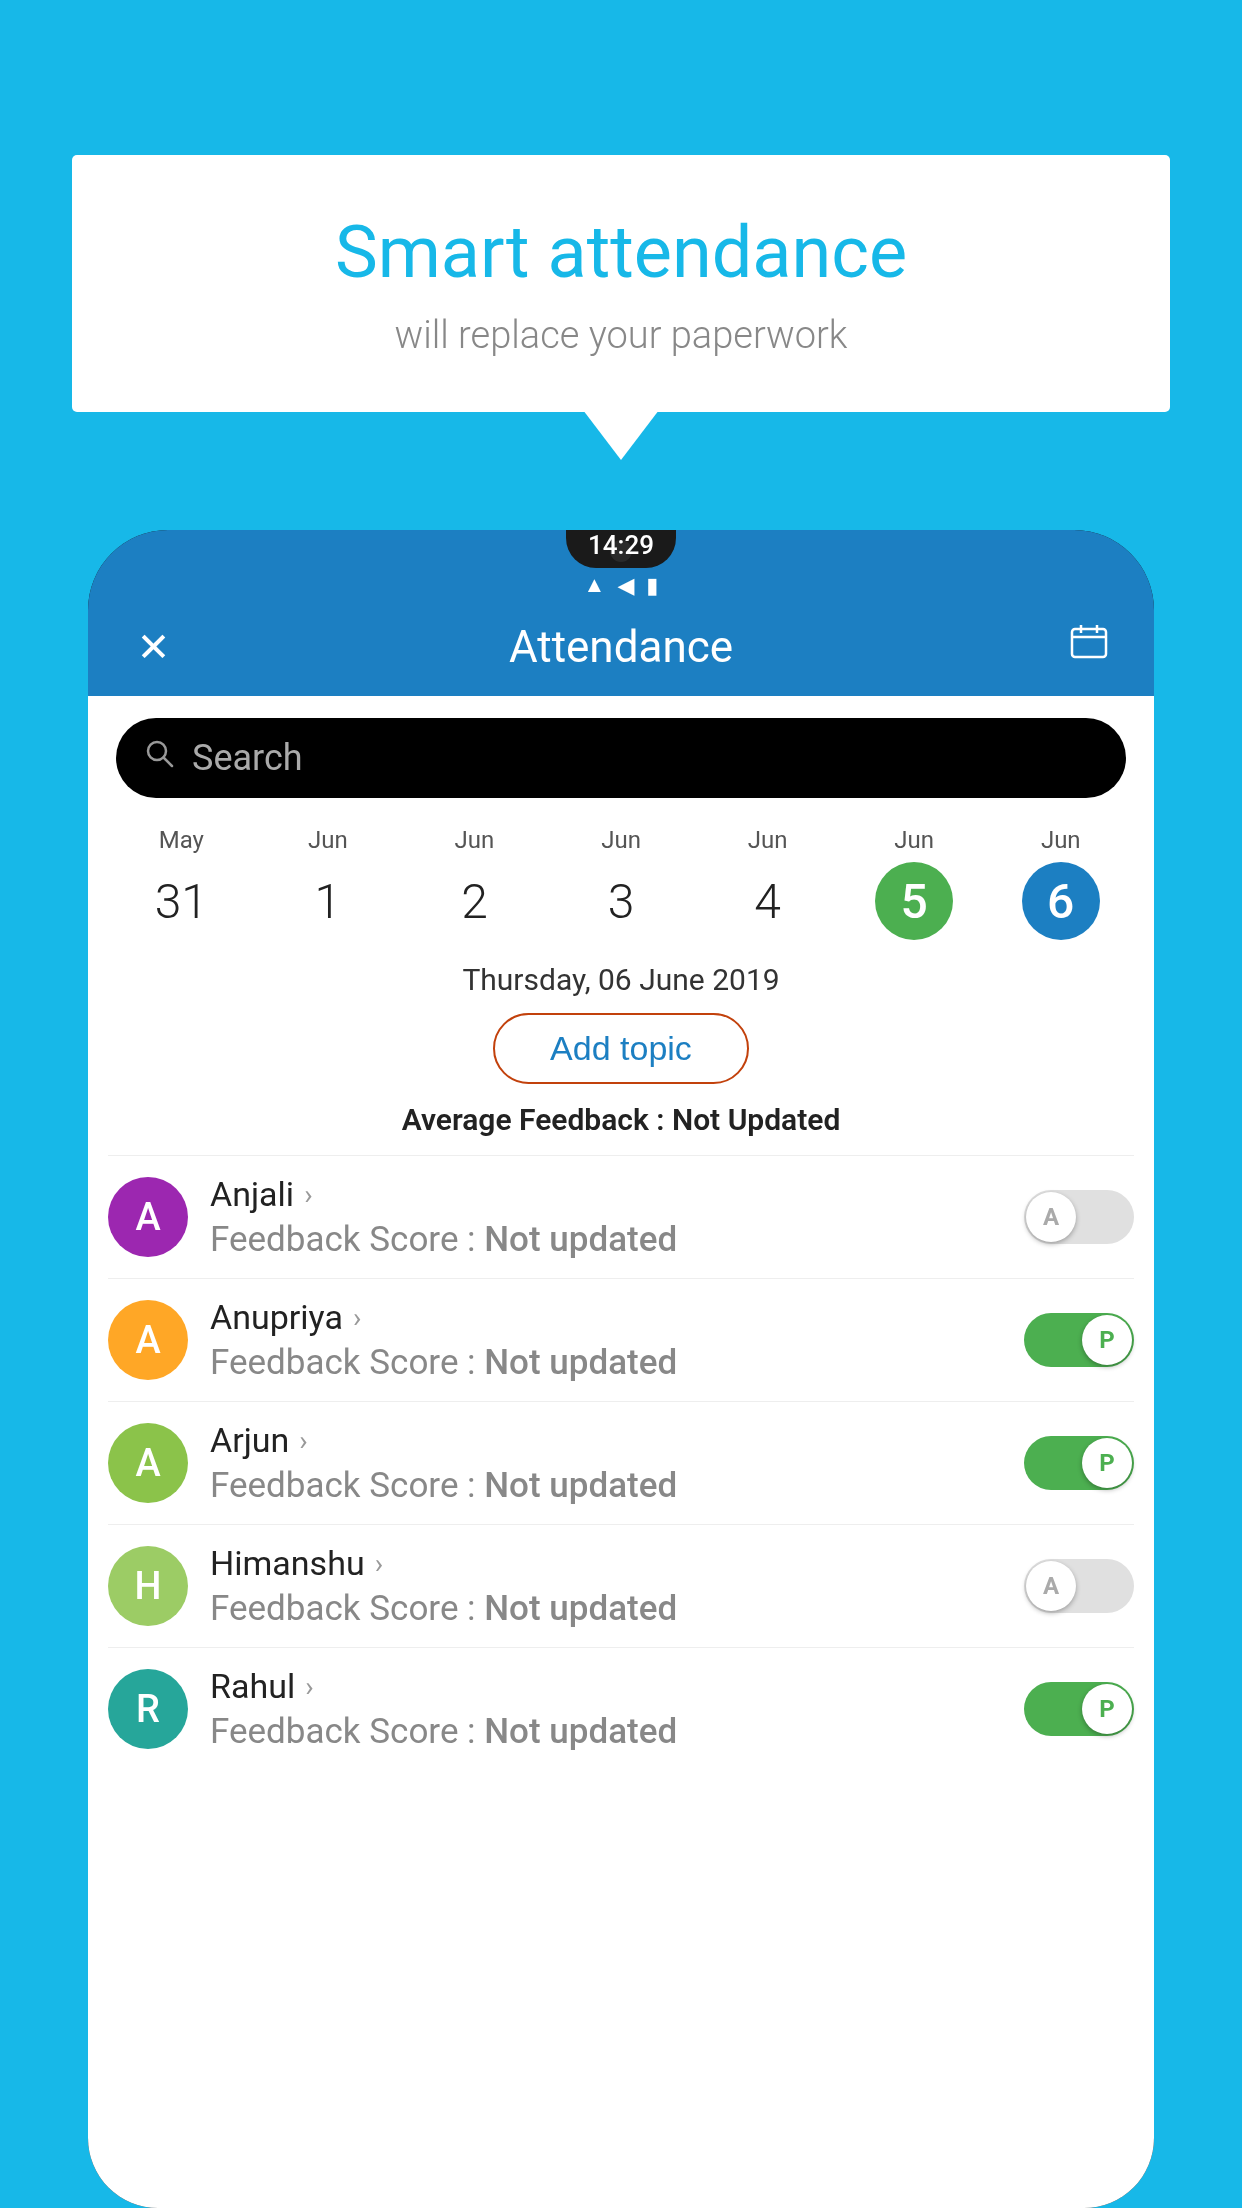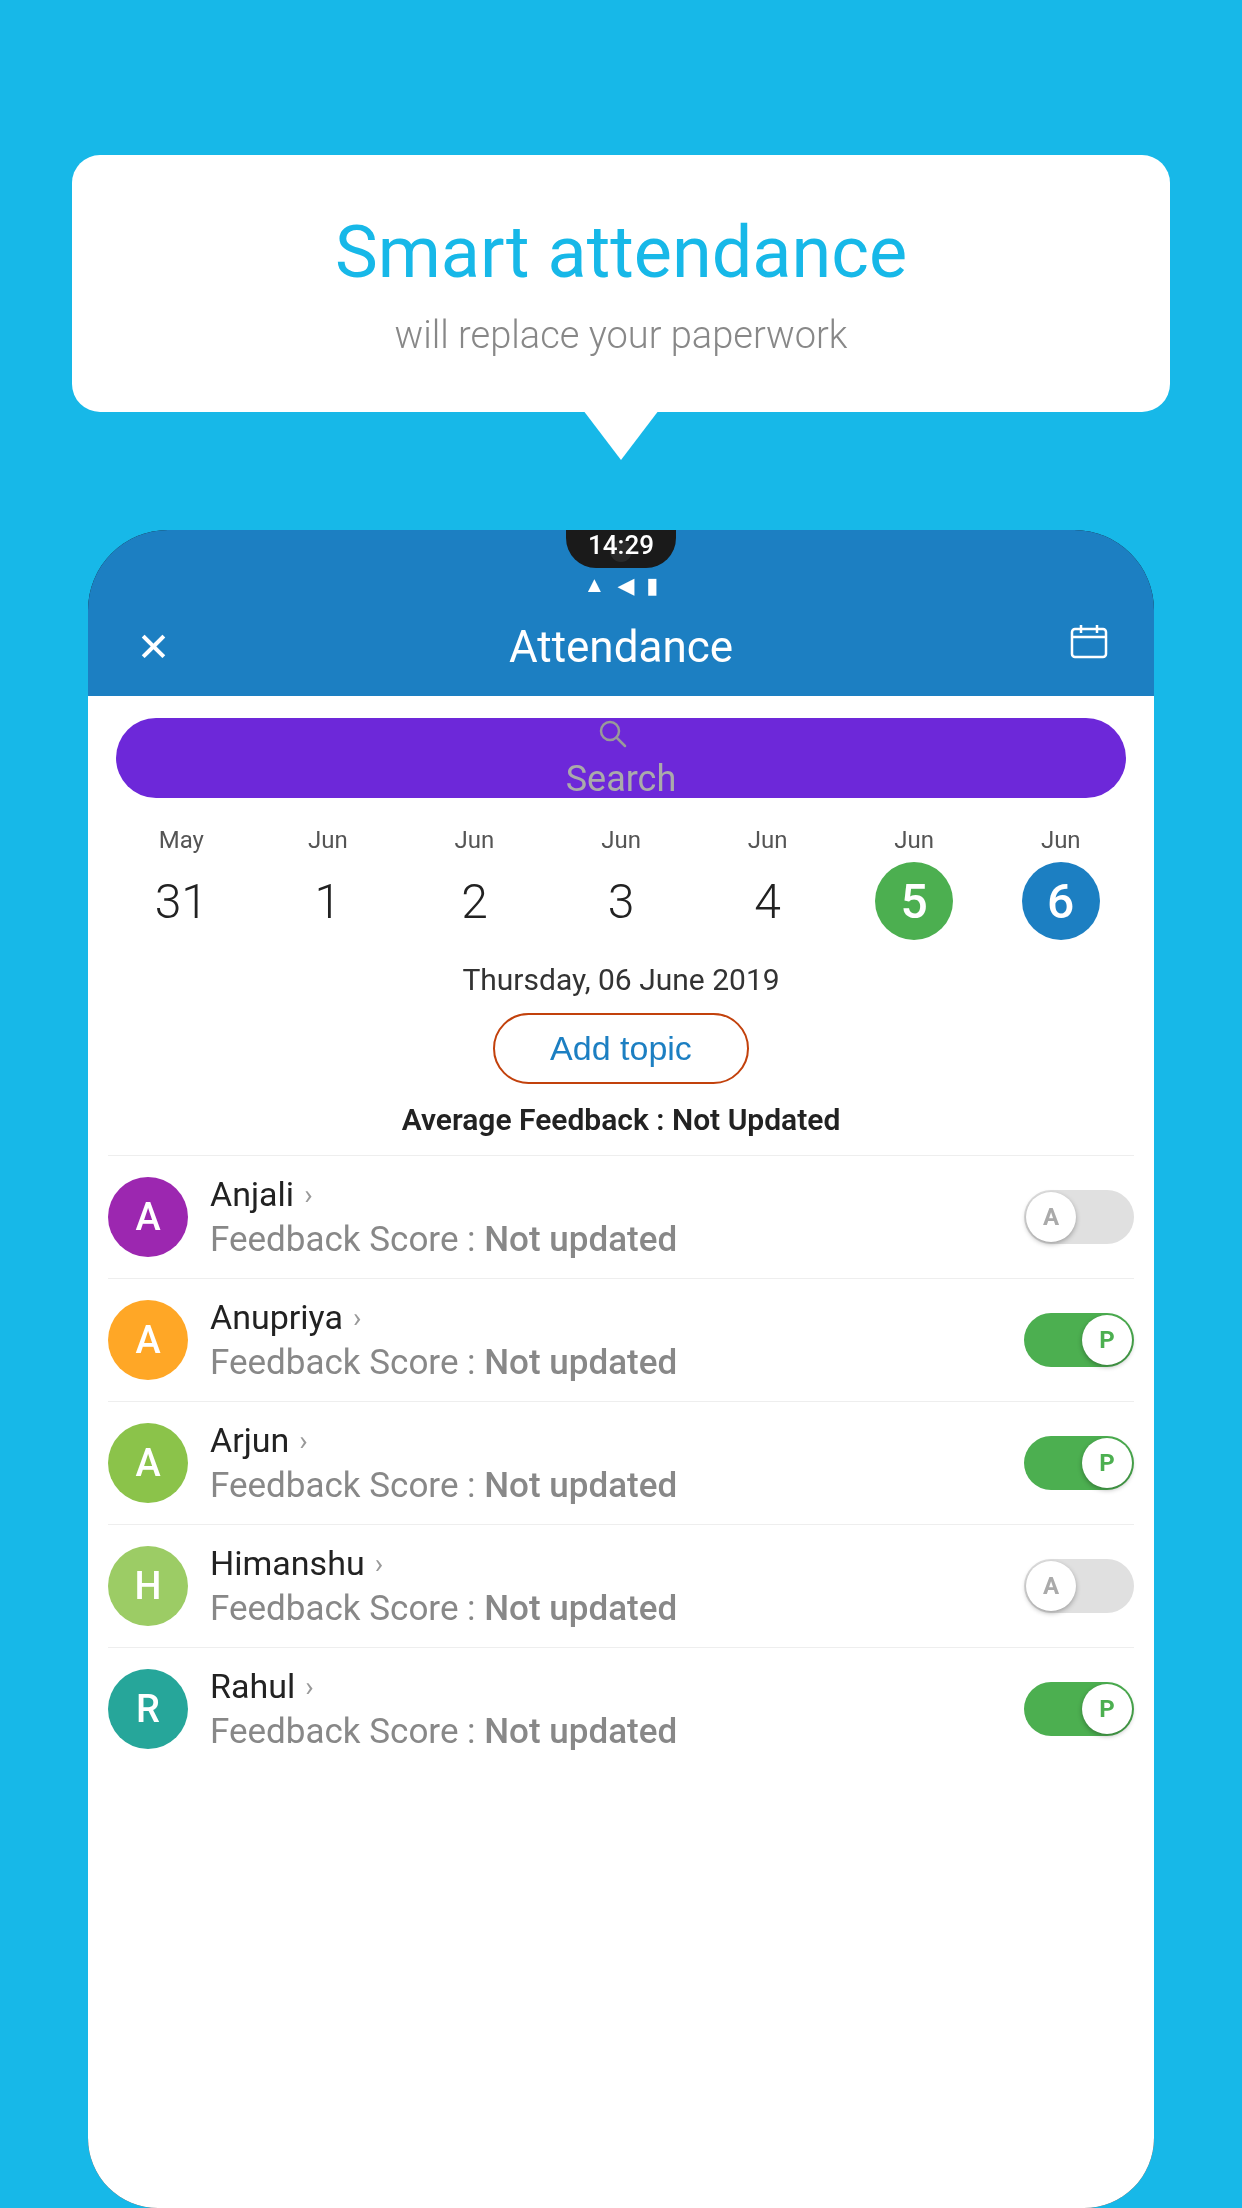--- a/index.html
+++ b/index.html
@@ -14,21 +14,21 @@
 
     
     .speech-bubble-container {
       position: absolute;
       top: 155px;
       left: 72px;
       right: 72px;
     }
     .speech-bubble {
       background: white;
-      border-radius: 28px;
+      border-radius: 5px;
       padding: 55px 60px 55px 60px;
       text-align: center;
       position: relative;
     }
     .speech-bubble::after {
       content: '';
       position: absolute;
       bottom: -48px;
       left: 50%;
       transform: translateX(-50%);
@@ -136,27 +136,26 @@
     
     .phone-screen {
       background: white;
       height: calc(100% - 68px - 98px);
       overflow: hidden;
     }
 
     
     .search-bar {
       margin: 22px 28px 18px 28px;
-      background: #6d28d9;
+      background: #000000;
       border-radius: 40px;
       display: flex;
       align-items: center;
       padding: 0 28px;
       height: 80px;
-      flex-direction: column;
     }
     .search-icon-wrap {
       color: #999;
       font-size: 34px;
       margin-right: 16px;
     }
     .search-input-text {
       color: #aaa;
       font-size: 36px;
     }

